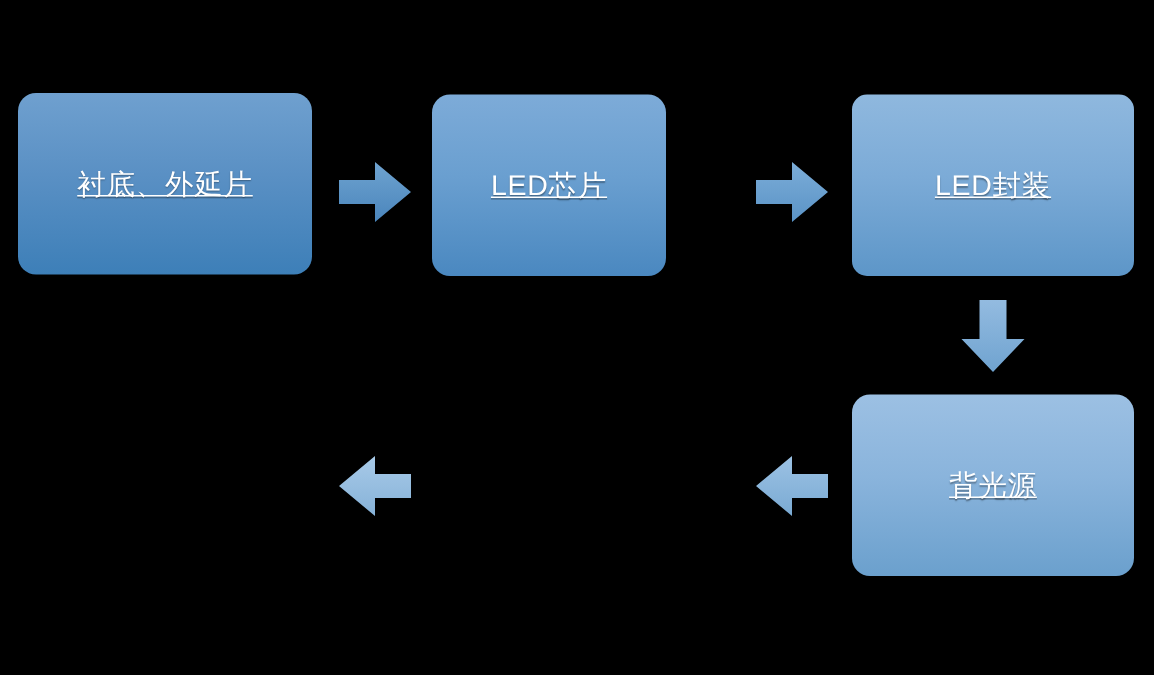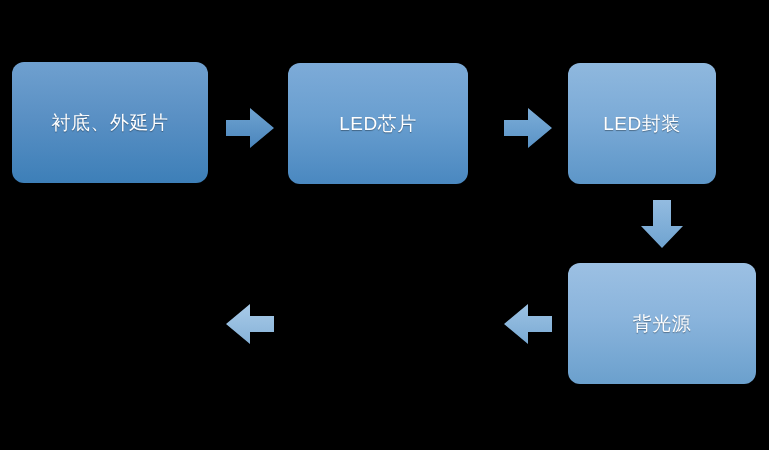--- a/index.html
+++ b/index.html
@@ -24,34 +24,36 @@
     justify-content: center;
     box-sizing: border-box;
     box-shadow: 2px 3px 5px rgba(0,0,0,0.85);
   }
   .node .label {
     color: #ffffff;
     font-size: 19px;
     letter-spacing: 0.5px;
     white-space: nowrap;
     text-shadow: 0 1px 1px rgba(0,0,0,0.35);
+    text-decoration: underline;
   }
 
   
   #node-substrate {
     left: 12px;  top: 62px;  width: 196px; height: 121px;
     background: linear-gradient(180deg, #6fa0cf 0%, #5a90c4 45%, #3d7fb8 100%);
   }
   #node-led-chip {
-    left: 288px; top: 63px;  width: 180px; height: 121px;
+    left: 288px; top: 63px;  width: 156px; height: 121px;
     background: linear-gradient(180deg, #7dabd8 0%, #6a9fd0 45%, #4a88c0 100%);
   }
   #node-led-package {
-    left: 568px; top: 63px;  width: 148px; height: 121px;
+    left: 568px; top: 63px;  width: 188px; height: 121px;
     background: linear-gradient(180deg, #8fb8de 0%, #7cabd7 45%, #5d96c8 100%);
+    border-radius: 10px;
   }
 
   
   #node-backlight {
     left: 568px; top: 263px; width: 188px; height: 121px;
     background: linear-gradient(180deg, #9cc0e3 0%, #8ab4dc 45%, #6ba0cd 100%);
   }
   #node-lcd-module {
     left: 288px; top: 263px; width: 196px; height: 121px;
     background: linear-gradient(180deg, #a8c8e7 0%, #99bfe2 45%, #7aaad3 100%);

